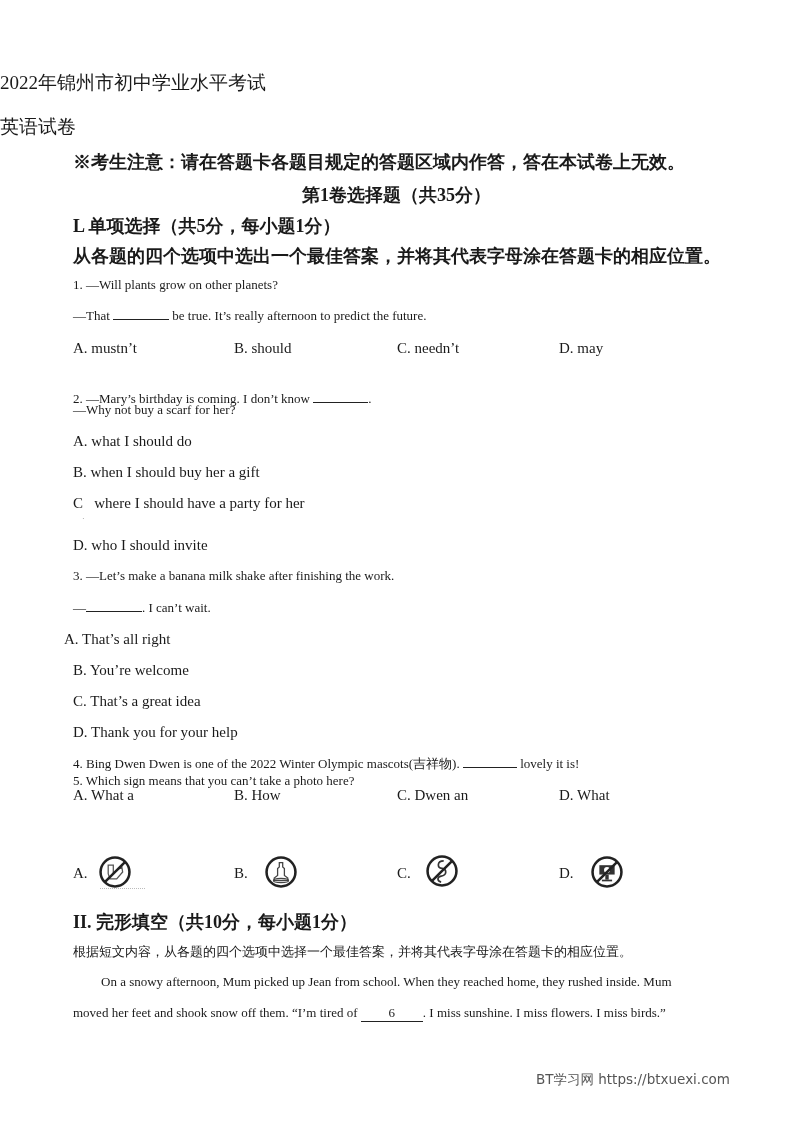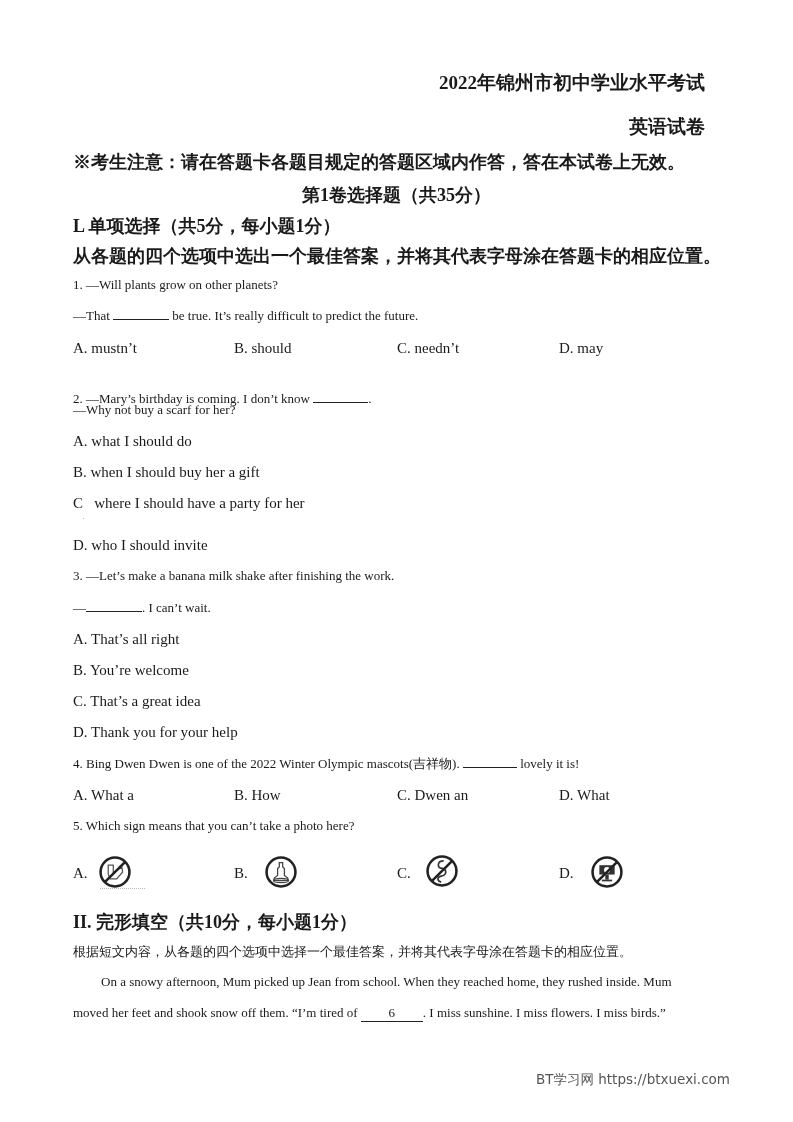--- a/index.html
+++ b/index.html
@@ -1,19 +1,19 @@
 <!DOCTYPE html>
 <html><head>
   <meta charset="utf-8">
   <style>
     html, body { margin: 0; padding: 0; background: #ffffff; }
     body { width: 793px; height: 1122px; position: relative; overflow: hidden;
            font-family: "Liberation Serif", "DejaVu Serif", serif; color: #1a1a1a; }
     .abs { position: absolute; white-space: nowrap; }
-    .title { font-weight: bold; font-size: 19px; left: 0; width: 705px; text-align: right; }
+    .title { font-weight: normal; font-size: 19px; left: 0; width: 705px; text-align: left; }
     .cn-bold { font-weight: bold; font-size: 18px; }
     .line { font-size: 13px; left: 73px; }
     .opt { font-size: 15px; position: absolute; }
     .blank { display: inline-block; border-bottom: 1px solid #222; height: 11px; vertical-align: baseline; }
     .dot { position: absolute; font-size: 8px; color: #888; }
     .sign { position: absolute; width: 34px; height: 34px; }
     .footer { font-family: "DejaVu Sans", sans-serif; font-size: 13.5px; color: #555; left: 0; width: 730px; text-align: right; }
     .nb { font-size: 13px; }
   </style>
 </head>
@@ -22,55 +22,55 @@
 <div class="abs title" style="top:70px;">2022年锦州市初中学业水平考试</div>
 <div class="abs title" style="top:114px;">英语试卷</div>
 <div class="abs cn-bold" style="top:150px; left:73px;">※考生注意：请在答题卡各题目规定的答题区域内作答，答在本试卷上无效。</div>
 <div class="abs cn-bold" style="top:183px; left:0; width:793px; text-align:center;">第1卷选择题（共35分）</div>
 
 <div class="abs cn-bold" style="top:214px; left:73px;">L 单项选择（共5分，每小题1分）</div>
 <div class="abs cn-bold" style="top:244px; left:73px;">从各题的四个选项中选出一个最佳答案，并将其代表字母涂在答题卡的相应位置。</div>
 
 <div class="abs line" style="top:277px;">1. —Will plants grow on other planets?</div>
 <div class="abs line" style="top:308px;">
-  <span>—That </span><span class="blank" style="width:56px;"></span><span> be true. It’s really difficult to predict the future.</span>
+  <span>—That </span><span class="blank" style="width:56px;"></span><span> be true. It’s really afternoon to predict the future.</span>
 </div>
 <div class="opt" style="top:340px; left:73px;">A. mustn’t</div>
 <div class="opt" style="top:340px; left:234px;">B. should</div>
 <div class="opt" style="top:340px; left:397px;">C. needn’t</div>
 <div class="opt" style="top:340px; left:559px;">D. may</div>
 
 <div class="abs line" style="top:391px;">
   <span>2. —Mary’s birthday is coming. I don’t know </span><span class="blank" style="width:55px;"></span><span>.</span>
 </div>
 <div class="abs line" style="top:402px;">—Why not buy a scarf for her?</div>
 <div class="opt" style="top:433px; left:73px;">A. what I should do</div>
 <div class="opt" style="top:464px; left:73px;">B. when I should buy her a gift</div>
 <div class="opt" style="top:495px; left:73px; white-space:pre;">C   where I should have a party for her</div>
 <div class="dot" style="top:514px; left:82px;">·</div>
 <div class="opt" style="top:537px; left:73px;">D. who I should invite</div>
 
 <div class="abs line" style="top:568px;">3. —Let’s make a banana milk shake after finishing the work.</div>
 <div class="abs line" style="top:600px;">
   <span>—</span><span class="blank" style="width:56px;"></span><span>. I can’t wait.</span>
 </div>
-<div class="opt" style="top:631px; left:73px;">A. That’s all right</div>
+<div class="opt" style="top:631px; left:64px;">A. That’s all right</div>
 <div class="opt" style="top:662px; left:73px;">B. You’re welcome</div>
 <div class="opt" style="top:693px; left:73px;">C. That’s a great idea</div>
 <div class="opt" style="top:724px; left:73px;">D. Thank you for your help</div>
 
 <div class="abs line" style="top:755px;">
   <span>4. Bing Dwen Dwen is one of the 2022 Winter Olympic mascots(吉祥物). </span><span class="blank" style="width:54px;"></span><span> lovely it is!</span>
 </div>
 <div class="opt" style="top:787px; left:73px;">A. What a</div>
 <div class="opt" style="top:787px; left:234px;">B. How</div>
 <div class="opt" style="top:787px; left:397px;">C. Dwen an</div>
 <div class="opt" style="top:787px; left:559px;">D. What</div>
 
-<div class="abs line" style="top:818px;">5. Which sign means that you can’t take a photo here?</div>
+<div class="abs line" style="top:773px;">5. Which sign means that you can’t take a photo here?</div>
 
 <div class="opt" style="top:865px; left:73px;">A.</div>
 <svg class="sign" style="top:855px; left:98px;" viewBox="0 0 40 40">
   <circle cx="20" cy="20" r="17" fill="none" stroke="#222" stroke-width="3"></circle>
   <path d="M12 12 L18 12 L18 22 L22 18 L28 14 L29 20 L22 28 L14 28 L12 22 Z" fill="none" stroke="#555" stroke-width="1.5"></path>
   <line x1="8" y1="32" x2="32" y2="8" stroke="#222" stroke-width="3"></line>
 </svg>
 <div class="dot" style="top:888px; left:100px; width:45px; border-bottom:1px dotted #bbb;"></div>
 
 <div class="opt" style="top:865px; left:234px;">B.</div>

